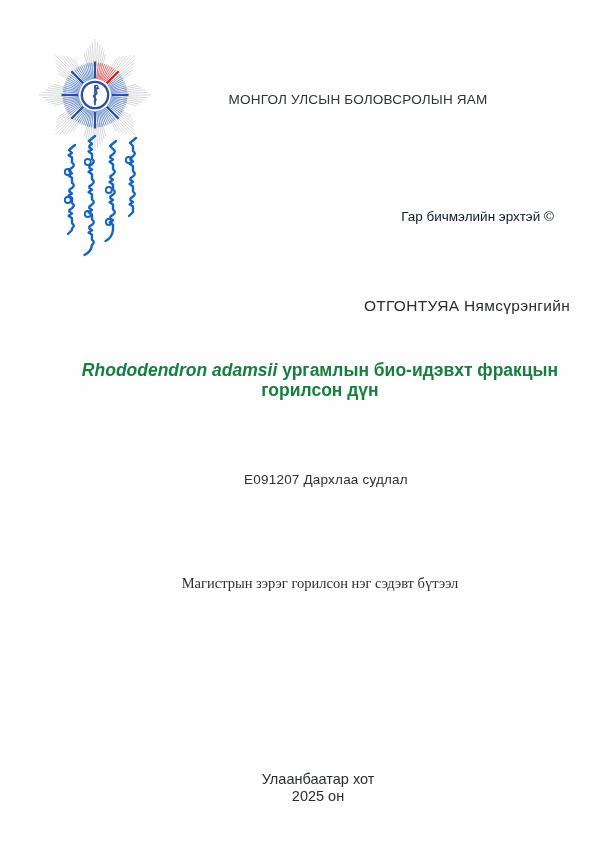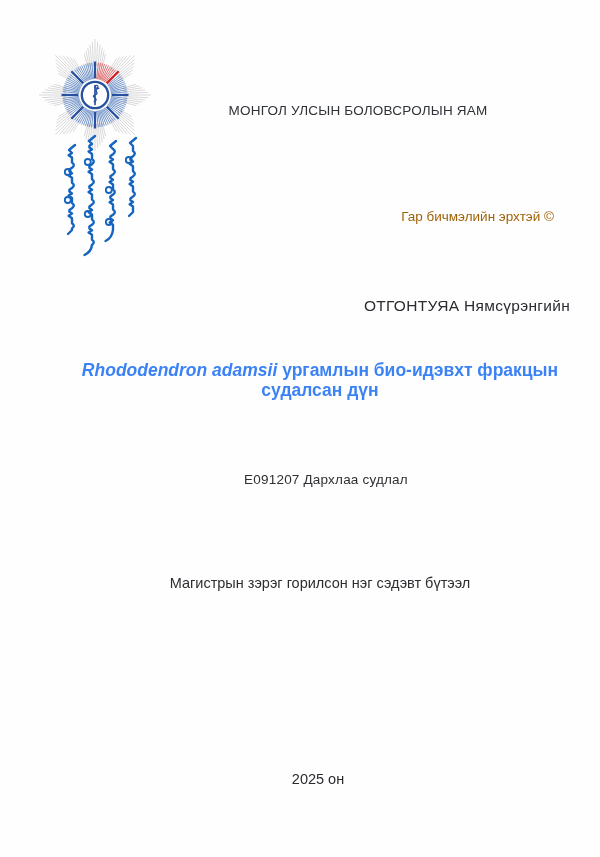--- a/index.html
+++ b/index.html
@@ -5,43 +5,43 @@
   html,body{margin:0;padding:0;}
   body{
     width:600px;height:857px;background:#fefefe;position:relative;overflow:hidden;
     font-family:"Liberation Sans", sans-serif;
     -webkit-font-smoothing:antialiased;
   }
   .page{position:absolute;inset:0;background:#fefefe;}
   .abs{position:absolute;}
   .header-block{
     top:91px;left:133px;width:450px;text-align:center;
-    font-size:13.5px;line-height:17.5px;color:#2f3237;letter-spacing:0.2px;margin-top:11px;
+    font-size:13.5px;line-height:17.5px;color:#2f3237;letter-spacing:0.2px;
   }
   .copyright-line{
     top:209px;left:0;width:554px;text-align:right;
-    font-size:13.5px;color:#a16207;
+    font-size:13.5px;color:#0f172a;
   }
   .author-line{
     top:297px;left:70px;width:500px;text-align:right;
     font-size:15.5px;color:#2a2c30;letter-spacing:0.3px;
   }
   .title-block{
     top:361px;left:60px;width:520px;text-align:center;
-    font-weight:bold;font-size:17.5px;line-height:19.7px;color:#3b82f6;
+    font-weight:bold;font-size:17.5px;line-height:19.7px;color:#15803d;
   }
   .title-block .tline{white-space:nowrap;}
   .title-block .lat{font-style:italic;}
   .program-line{
     top:472px;left:76px;width:500px;text-align:center;
     font-size:13.5px;color:#2e3033;letter-spacing:0.2px;
   }
   .degree-line{
     top:575px;left:70px;width:500px;text-align:center;
-    font-size:14.5px;color:#2c2e32;
+    font-size:14.5px;color:#2c2e32;font-family:Liberation Serif, serif;
   }
   .footer-block{
     top:771px;left:68px;width:500px;text-align:center;
     font-size:14.5px;line-height:16.5px;color:#2a2c30;
   }
   .logo-wrap{top:34px;left:32px;width:130px;height:230px;}
   .logo-wrap svg{display:block;}
 </style>
 </head>
 <body>
@@ -255,24 +255,25 @@
   <div class="abs header-block">
     <div>МОНГОЛ УЛСЫН БОЛОВСРОЛЫН ЯАМ</div>
   </div>
 
   <div class="abs copyright-line">Гар бичмэлийн эрхтэй ©</div>
 
   <div class="abs author-line">ОТГОНТУЯА Нямсүрэнгийн</div>
 
   <div class="abs title-block">
     <div class="tline"><span class="lat">Rhododendron adamsii</span><span> ургамлын био-идэвхт фракцын</span></div>
-    <div class="tline">судалсан дүн</div>
+    <div class="tline">горилсон дүн</div>
   </div>
 
   <div class="abs program-line">Е091207 Дархлаа судлал</div>
 
   <div class="abs degree-line">Магистрын зэрэг горилсон нэг сэдэвт бүтээл</div>
 
   <div class="abs footer-block">
+    <div>Улаанбаатар хот</div>
     <div>2025 он</div>
   </div>
 
 </div>
 
 </body></html>

